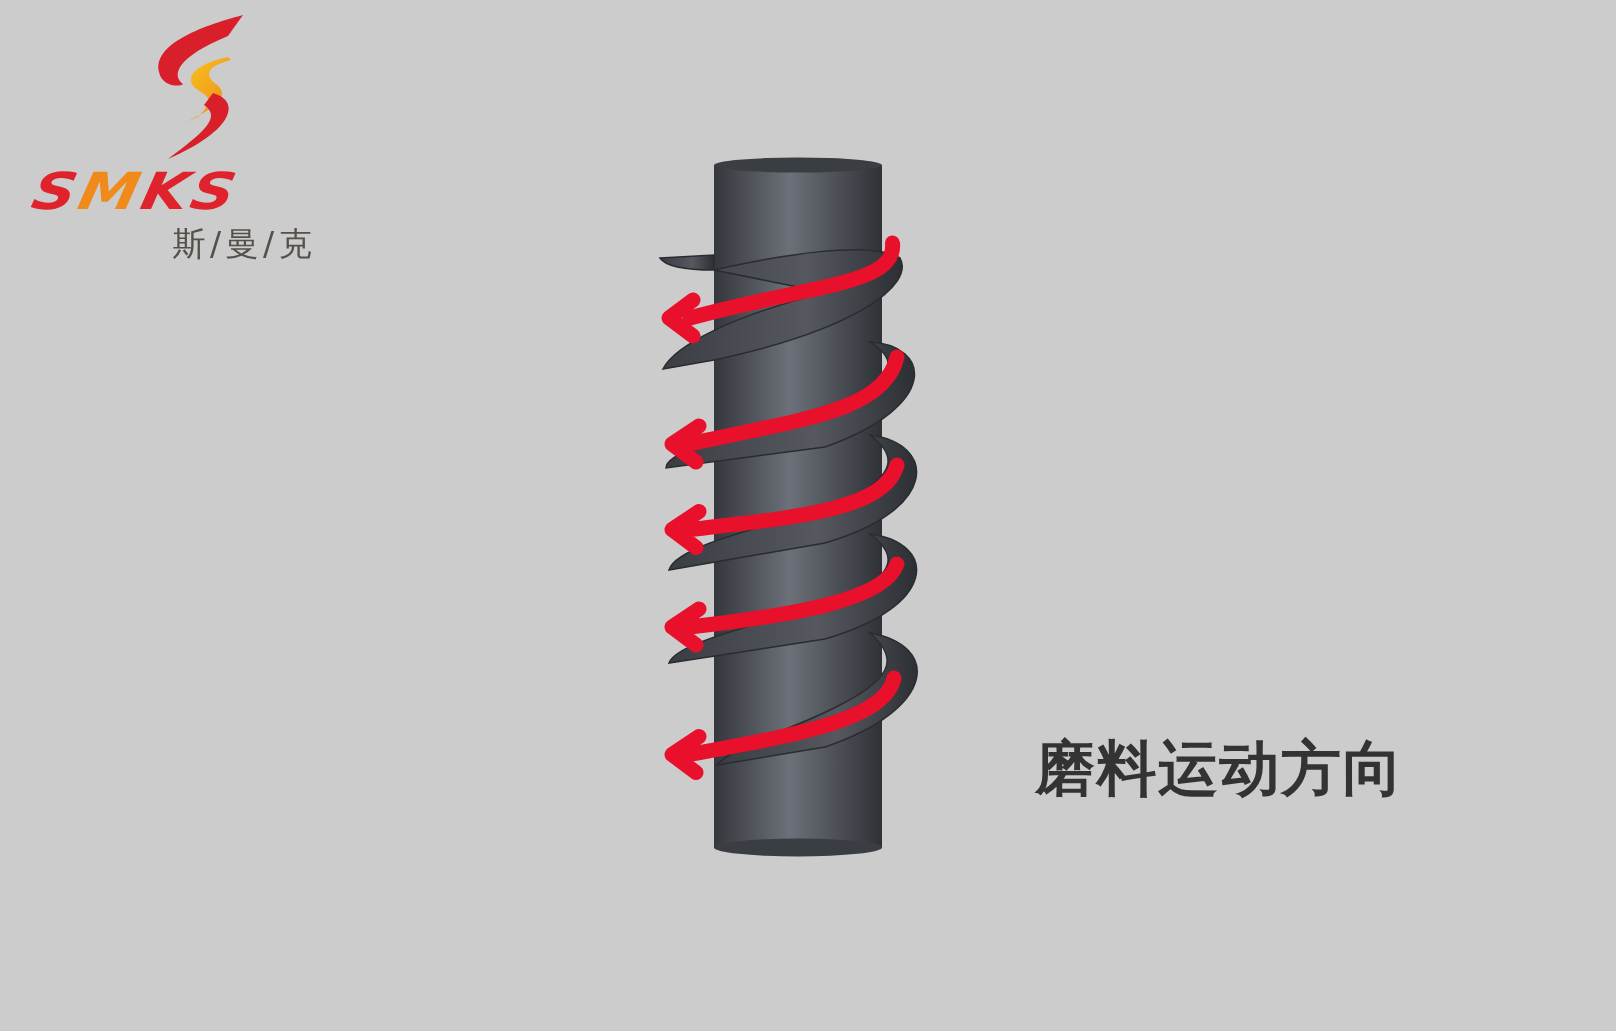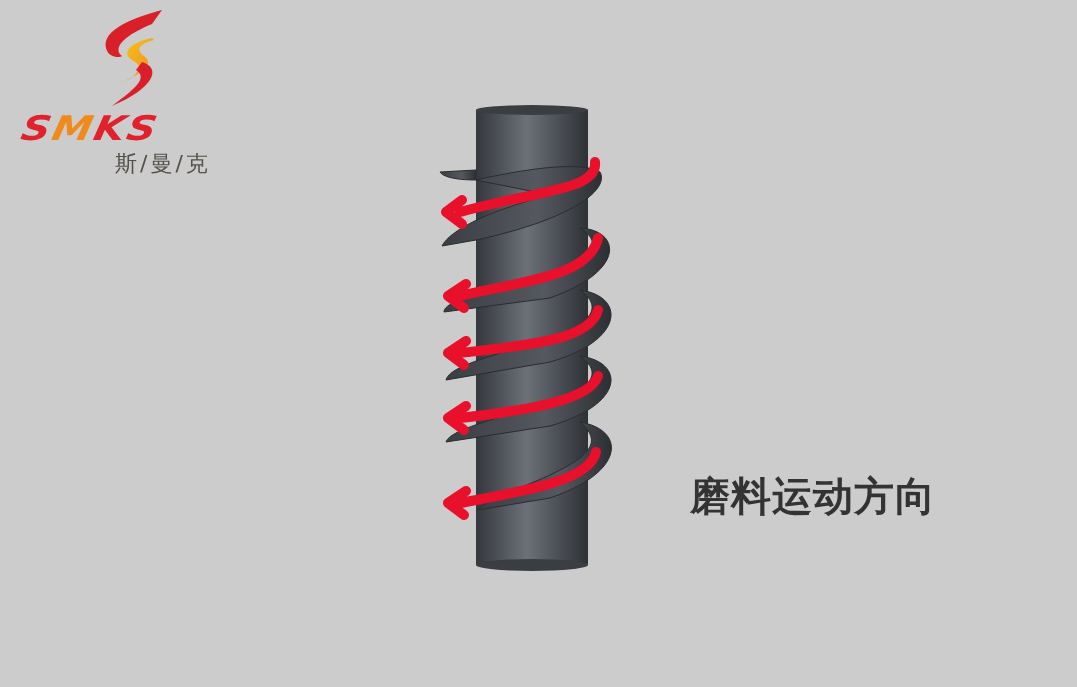--- a/index.html
+++ b/index.html
@@ -22,21 +22,21 @@
       line-height: 40px;
     }
     .logo-word .m { color: #f08a1a; }
     .logo-cn {
       position: absolute; left: 48px; top: 143px;
       font-size: 22px; color: #555049;
       letter-spacing: 3px; line-height: 26px; margin-left: 47px;
     }
     .diagram { position: absolute; left: 430px; top: 100px; width: 220px; height: 480px; }
     .caption {
-      position: absolute; left: 690px; top: 472px;
+      position: absolute; left: 690px; top: 489px;
       font-size: 40px; font-weight: bold; color: #333333;
       letter-spacing: 1px; line-height: 48px;
     }
   </style>
 </head>
 <body>
 
 <div class="logo">
   <svg class="logo-mark" viewBox="0 0 80 100">
     <defs>

